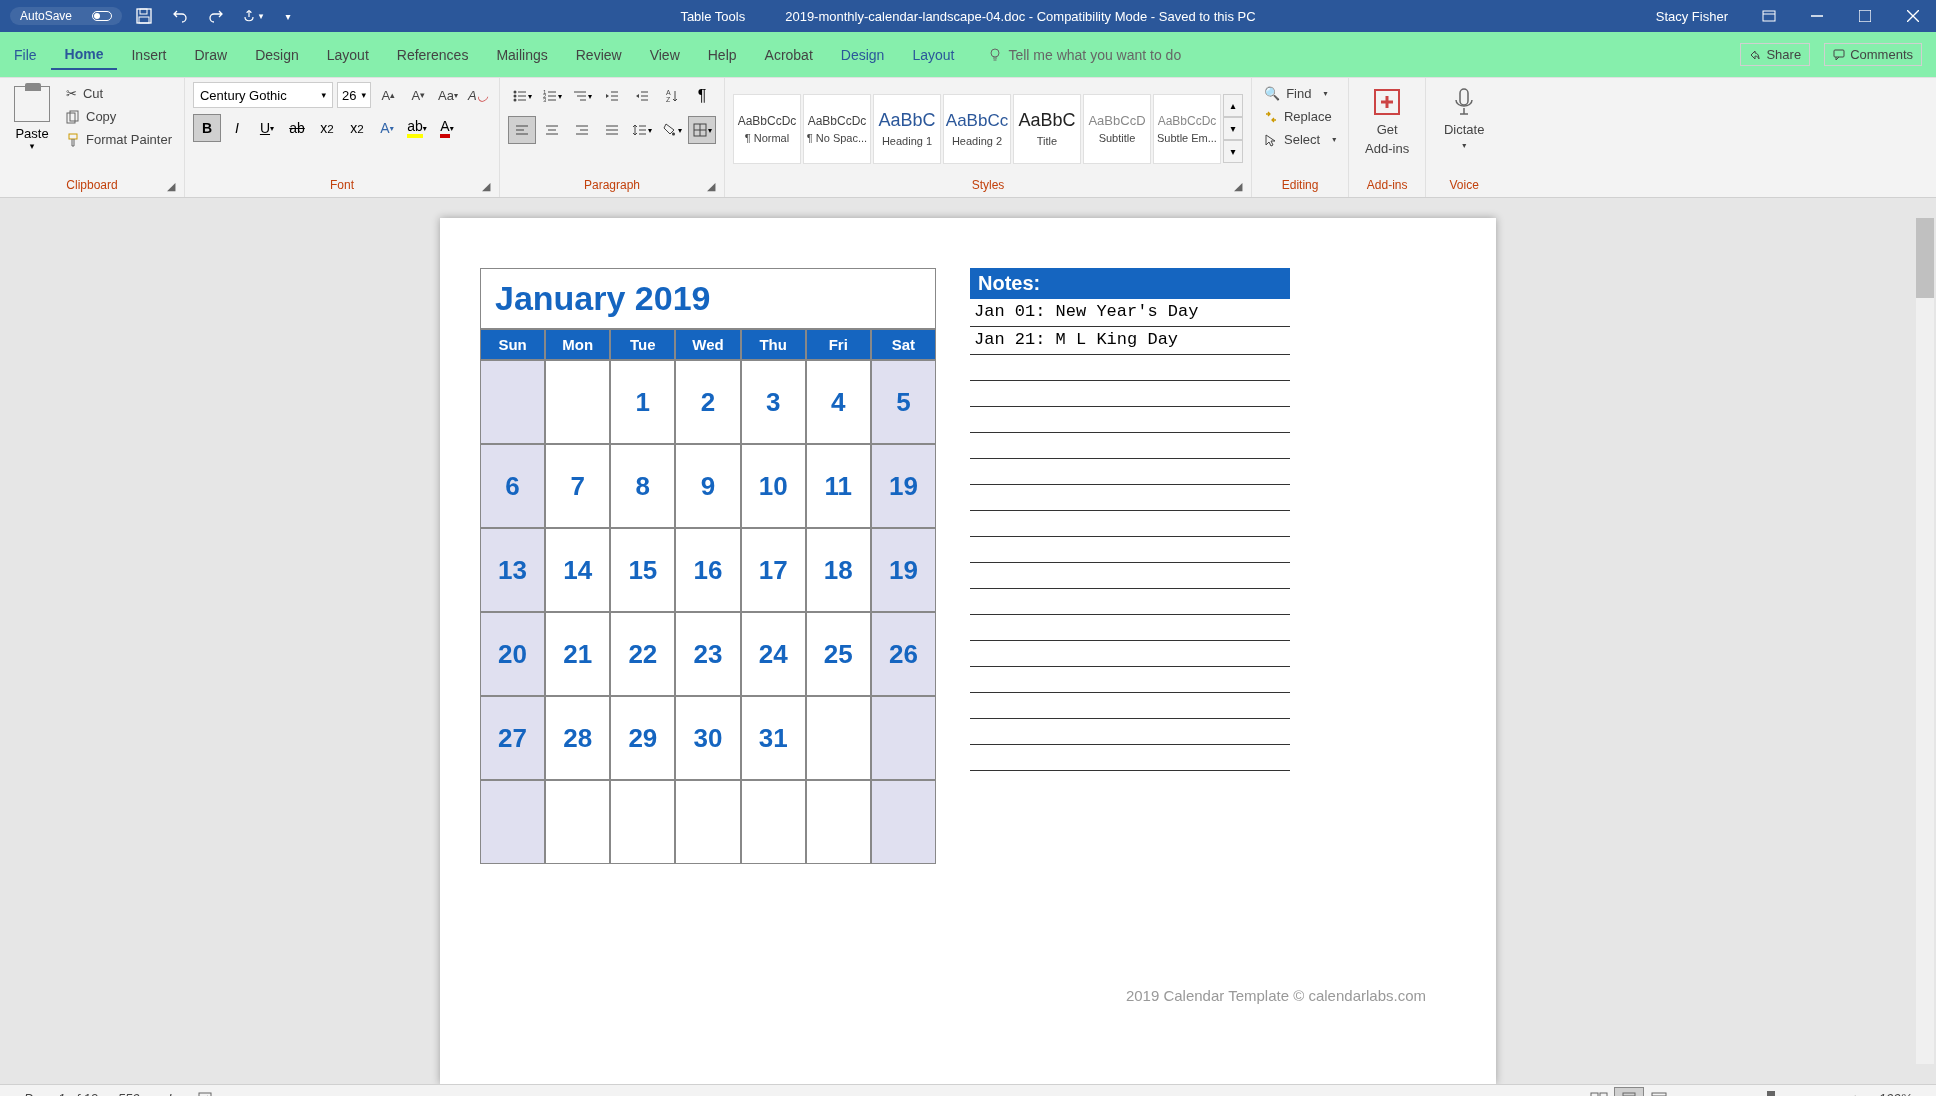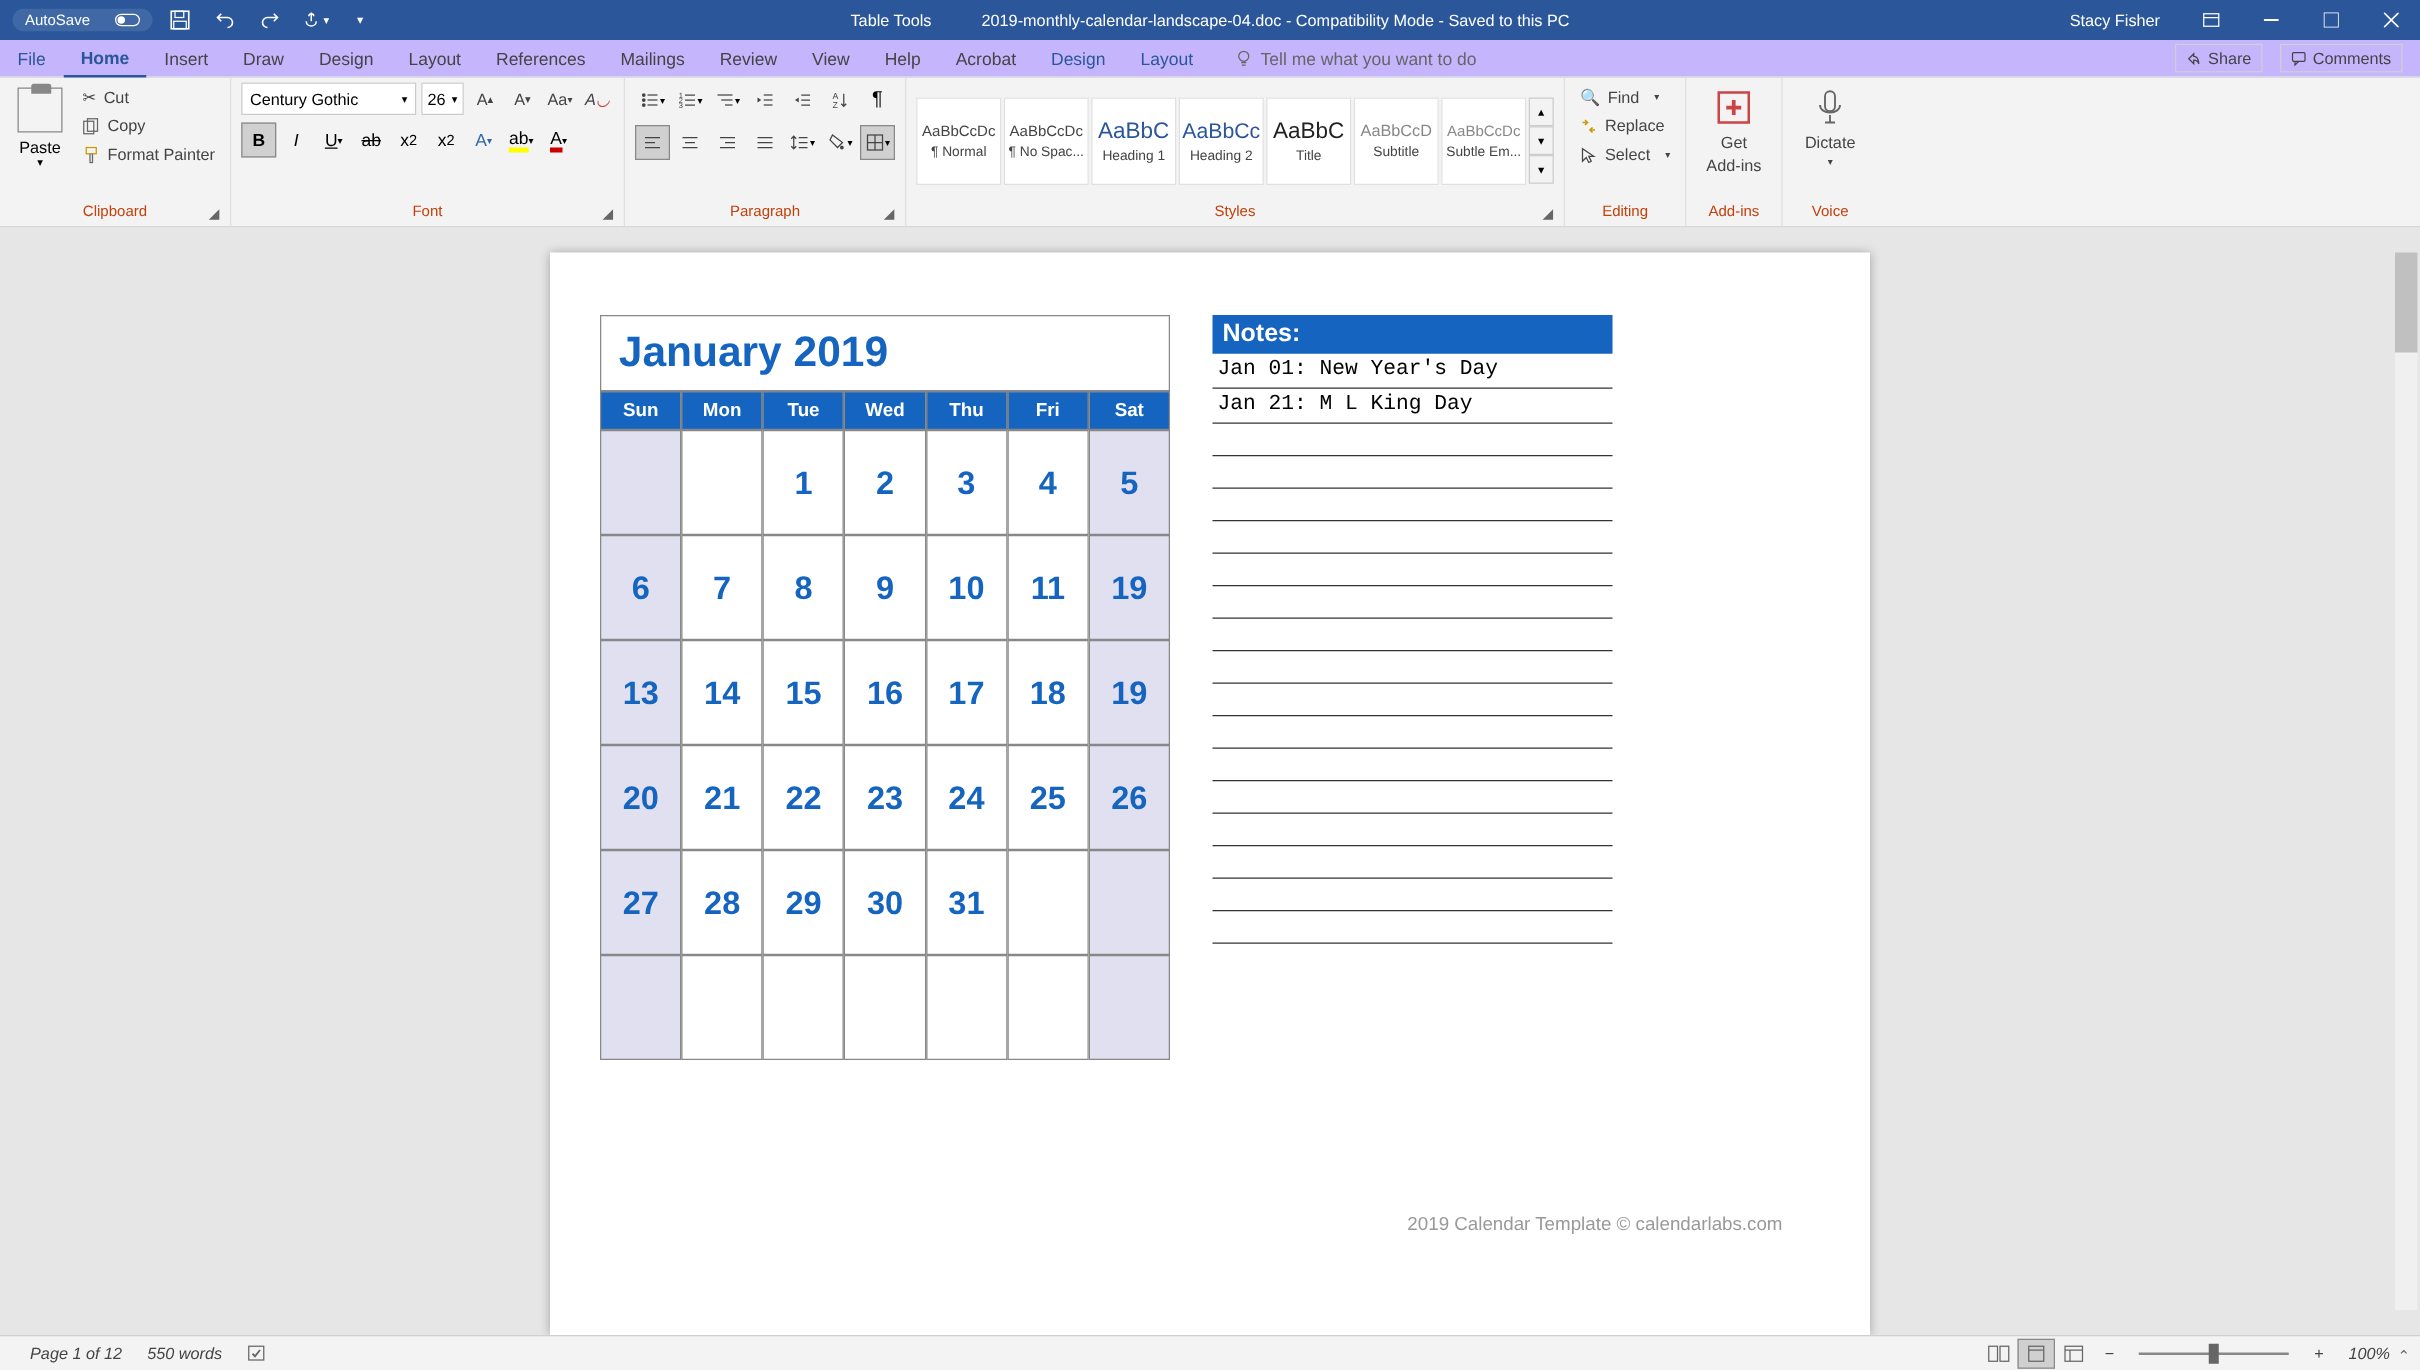--- a/index.html
+++ b/index.html
@@ -9,21 +9,21 @@
 .titlebar-left { display: flex; align-items: center; gap: 8px; padding-left: 10px; }
 .autosave { background: rgba(255,255,255,0.1); padding: 2px 10px; border-radius: 10px; font-size: 12px; display: flex; align-items: center; gap: 20px; }
 .autosave-toggle { width: 20px; height: 10px; border: 1px solid #fff; border-radius: 5px; position: relative; }
 .autosave-toggle::after { content: ''; position: absolute; left: 1px; top: 1px; width: 6px; height: 6px; background: #fff; border-radius: 50%; }
 .qat-btn { width: 28px; height: 28px; display: flex; align-items: center; justify-content: center; cursor: pointer; }
 .titlebar-center { position: absolute; left: 50%; transform: translateX(-50%); display: flex; align-items: center; gap: 40px; }
 .titlebar-right { margin-left: auto; display: flex; align-items: center; gap: 2px; padding-right: 0; }
 .user-name { padding: 0 16px; font-size: 13px; }
 .win-btn { width: 46px; height: 32px; display: flex; align-items: center; justify-content: center; cursor: pointer; }
 
-.tabs-row { background: #c4b5fd; height: 30px; display: flex; align-items: center; border-bottom: 1px solid #e0e0e0; position: relative; }
+.tabs-row { background: #86efac; height: 46px; display: flex; align-items: center; border-bottom: 1px solid #e0e0e0; position: relative; }
 .tab { padding: 0 14px; height: 30px; display: flex; align-items: center; font-size: 14px; color: #444; cursor: pointer; }
 .tab.file { color: #2b579a; font-weight: 400; }
 .tab.active { color: #2b579a; border-bottom: 2px solid #2b579a; font-weight: 600; }
 .tab.contextual { color: #2b579a; }
 .tell-me { display: flex; align-items: center; gap: 6px; color: #666; font-size: 14px; margin-left: 20px; flex: 1; }
 .share-comments { display: flex; gap: 14px; padding-right: 14px; }
 .share-btn, .comments-btn { display: flex; align-items: center; gap: 5px; color: #444; font-size: 13px; padding: 3px 8px; border: 1px solid #d0d0d0; cursor: pointer; }
 
 .ribbon { background: #f3f3f3; height: 120px; display: flex; border-bottom: 1px solid #d0d0d0; }
 .ribbon-group { border-right: 1px solid #e0e0e0; padding: 4px 8px 0 8px; display: flex; flex-direction: column; position: relative; }

